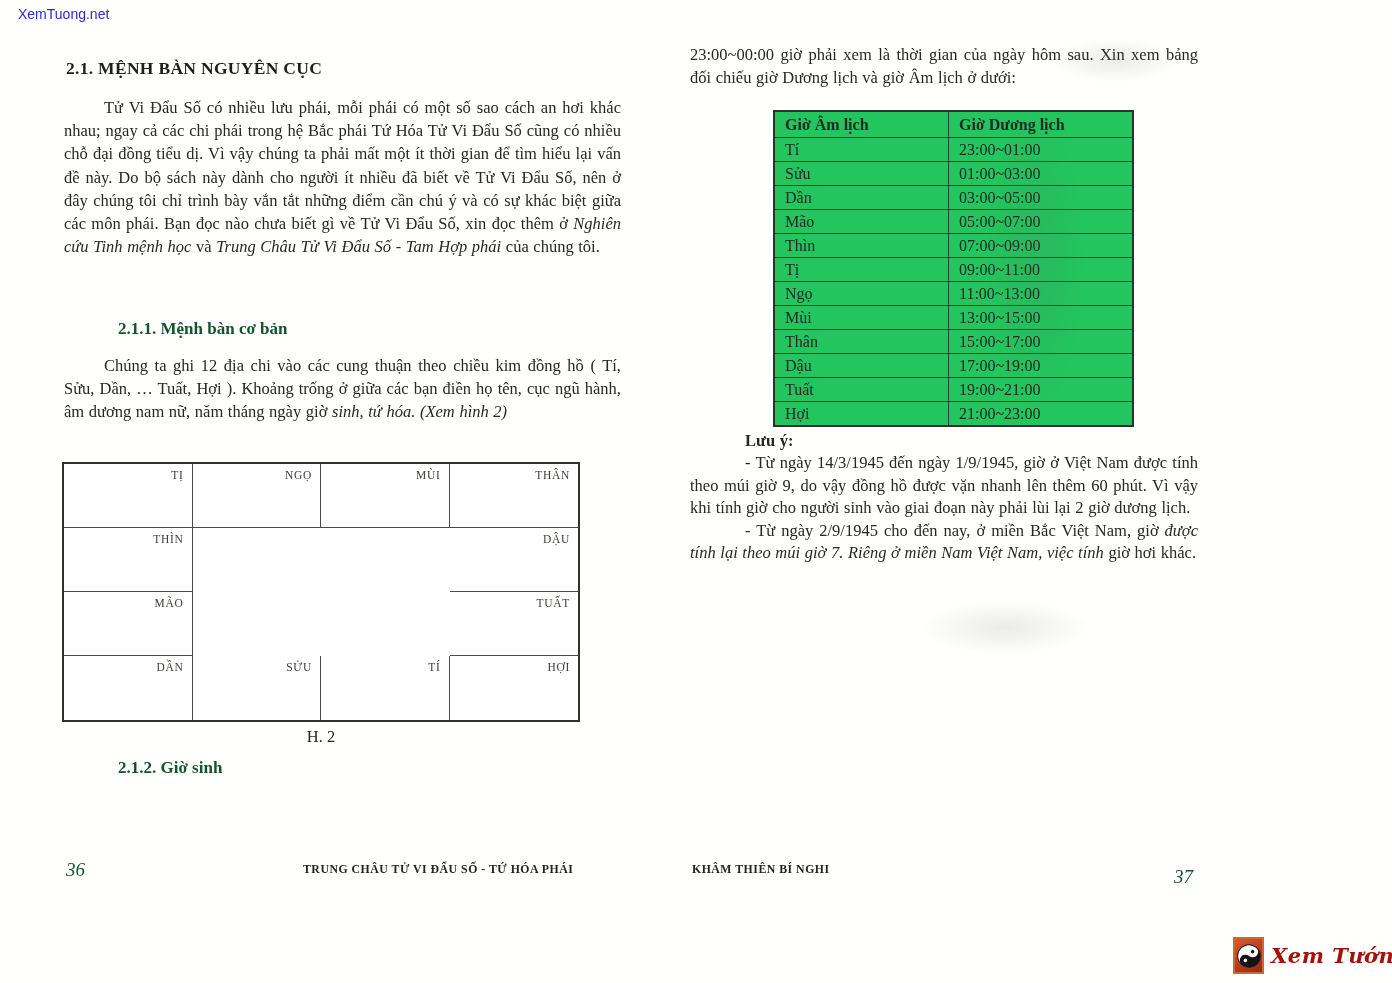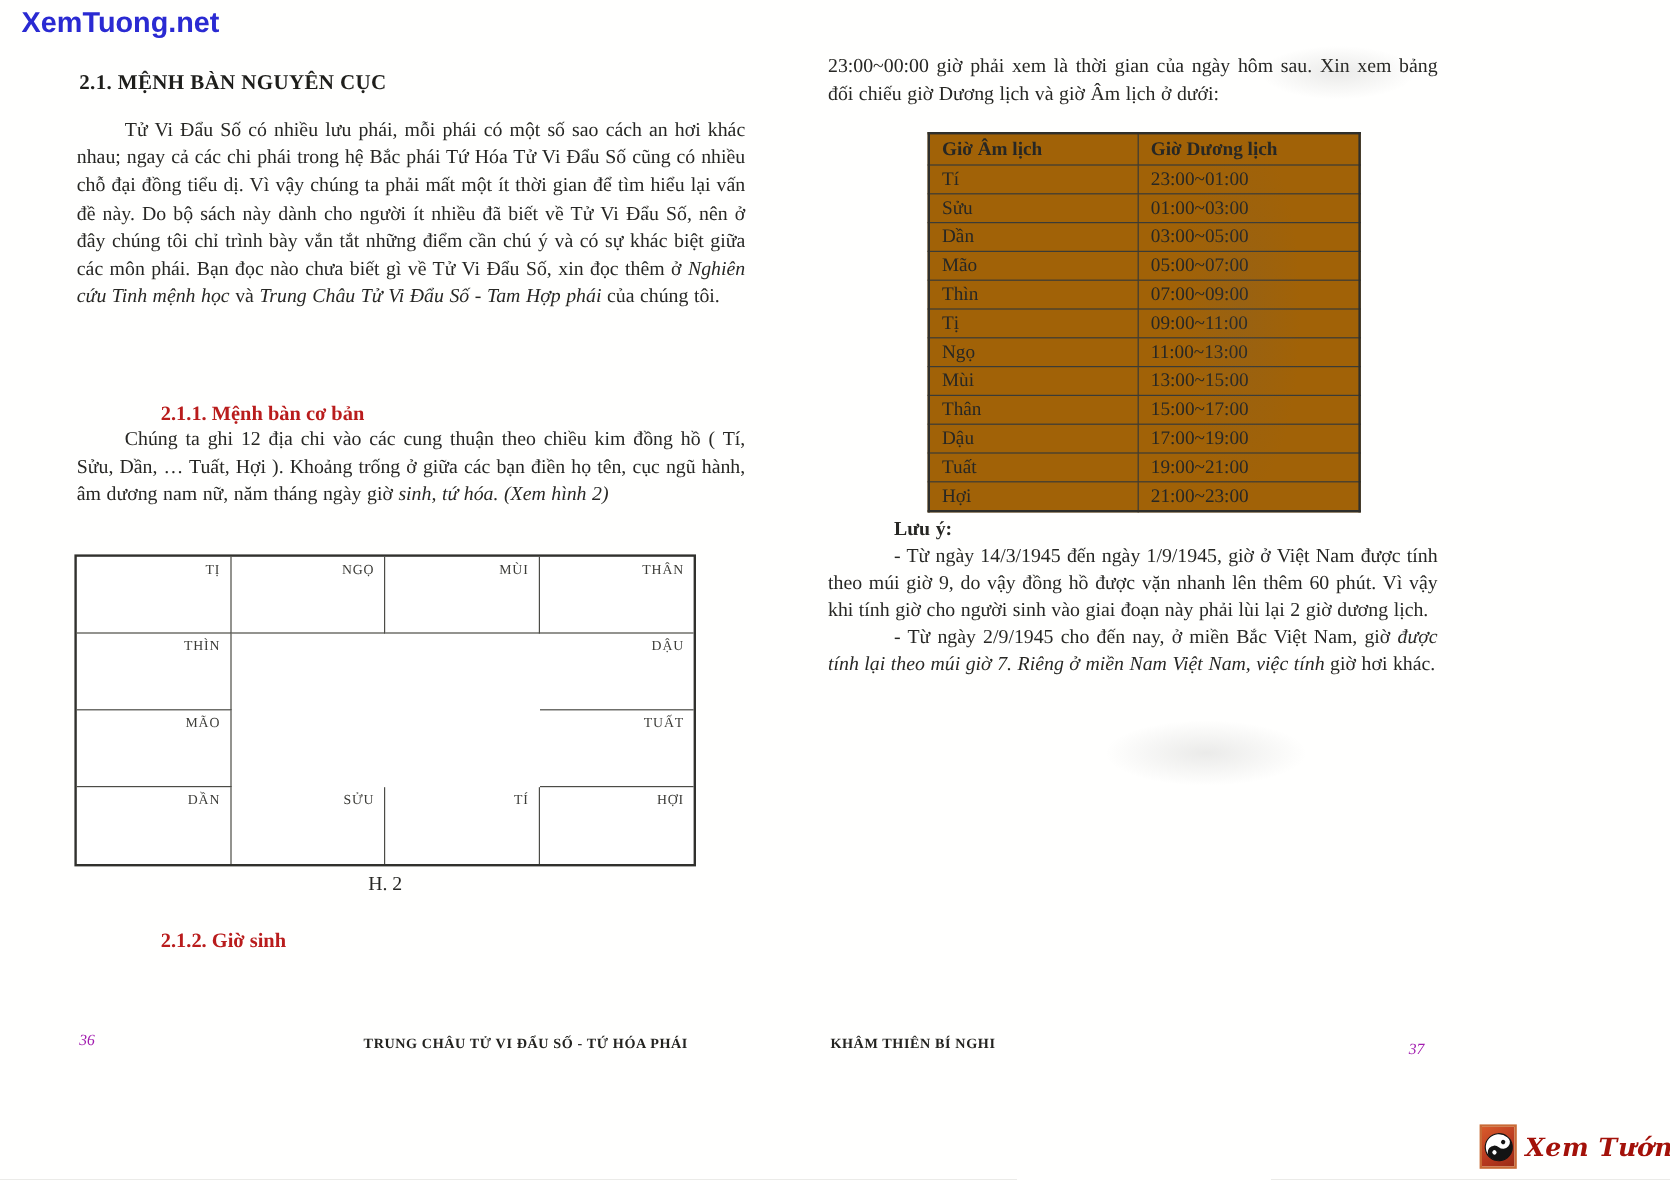--- a/index.html
+++ b/index.html
@@ -4,48 +4,48 @@
 <style>
   html,body{margin:0;padding:0;background:#dcdcda;}
   #canvas{
     position:relative;width:1392px;height:983px;margin:0 auto;
     background:#fffffe;overflow:hidden;
     font-family:"Liberation Serif", serif;color:#272724;
   }
   
   .wm-link{
     position:absolute;left:18px;top:6px;
-    font-family:"Liberation Sans", sans-serif;font-size:24px;
-    color:#2a2ad2;text-decoration:none;cursor:pointer;font-weight:bold;
+    font-family:"Liberation Sans", sans-serif;font-size:14px;
+    color:#2a2ad2;text-decoration:none;cursor:pointer;
   }
   
   .h-main{position:absolute;left:66px;top:58px;margin:0;font-size:17.5px;font-weight:bold;letter-spacing:.3px;color:#1e1e1b;}
-  .h-sub{position:absolute;margin:16px;font-size:17px;font-weight:bold;color:#b91c1c;}
+  .h-sub{position:absolute;margin:0;font-size:17px;font-weight:bold;color:#14532d;}
   
   .para{position:absolute;margin:0;text-align:justify;font-size:16.5px;line-height:23.2px;word-spacing:.5px;}
   .ind{text-indent:40px;}
   .justify-last{text-align-last:justify;}
   
   #hgrid{
     position:absolute;left:62px;top:462px;width:518px;height:260px;
     border:2px solid #31312d;background:#fff;box-sizing:border-box;
     display:grid;grid-template-columns:repeat(4,1fr);grid-template-rows:repeat(4,1fr);
   }
   .hc{position:relative;border-right:1px solid #4c4c47;border-bottom:1px solid #4c4c47;}
   .hc.noR{border-right:none;}
   .hc.noB{border-bottom:none;}
   .hc .lbl{position:absolute;top:5px;right:8px;font-size:11.5px;letter-spacing:.7px;color:#3c3c38;}
   #fig-caption{position:absolute;left:62px;top:727px;width:518px;text-align:center;font-size:16.5px;margin:0;}
   
-  .pgnum{position:absolute;font-style:italic;font-size:13px;color:#a21caf;}
+  .pgnum{position:absolute;font-style:italic;font-size:19px;color:#14532d;}
   .runtitle{position:absolute;font-size:11.8px;font-weight:bold;letter-spacing:.5px;color:#232320;}
   
   #hour-table{
     position:absolute;left:773px;top:110px;border-collapse:collapse;
-    border:2px solid #2f2f2b;background:#a16207;
+    border:2px solid #2f2f2b;background:#22c55e;
   }
   #hour-table th,#hour-table td{
     border:1px solid #3b3b36;text-align:left;font-size:16px;
     padding:1px 6px 1px 10px;height:21px;font-weight:normal;
   }
   #hour-table th{font-weight:bold;height:23px;}
   #hour-table .c1{width:157px;}
   #hour-table .c2{width:167px;}
   
   #notes{position:absolute;left:690px;top:430px;width:508px;font-size:16.5px;line-height:22.4px;}

